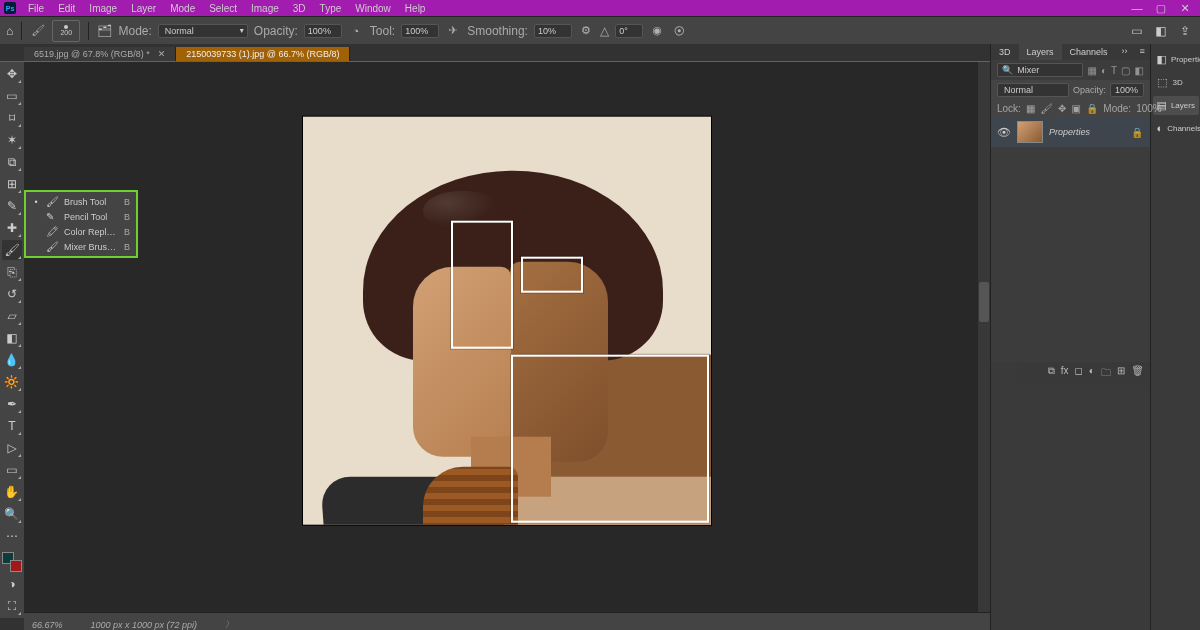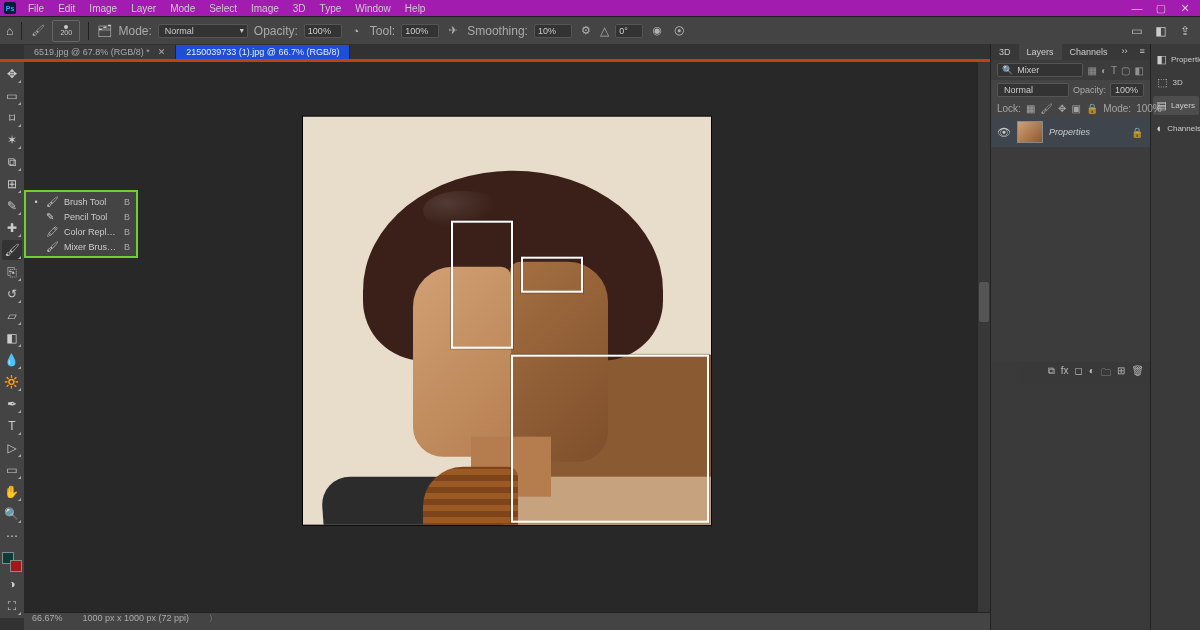--- a/index.html
+++ b/index.html
@@ -22,23 +22,23 @@
 .optbar .folder-icon { font-size: 12px; }
 .optbar label { color: #aaa; font-size: 12px; }
 .optbar .dd { background: #333; border: 1px solid #555; padding: 1px 14px 1px 6px; border-radius: 2px; position: relative; }
 .optbar .dd::after { content: "▾"; position: absolute; right: 3px; font-size: 8px; }
 .optbar .num { background: #333; border: 1px solid #555; width: 38px; padding: 1px 3px; border-radius: 2px; text-align: left; }
 .optbar .ic { width: 16px; height: 16px; display: flex; align-items: center; justify-content: center; font-size: 11px; opacity: .8; }
 .optbar .rspacer { flex: 1; }
 .optbar .tl-icon { width: 18px; height: 18px; display: flex; align-items: center; justify-content: center; font-size: 12px; cursor: pointer; }
 
 
-.tabbar { height: 18px; background: #323232; display: flex; align-items: flex-end; padding-left: 24px; border-bottom: 3px solid #c2410c; }
+.tabbar { height: 18px; background: #323232; display: flex; align-items: flex-end; padding-left: 24px; border-bottom: 1px solid #c2410c; }
 .tabbar .tab { padding: 2px 10px; font-size: 9px; color: #aaa; background: #3a3a3a; border-right: 1px solid #222; display: flex; align-items: center; gap: 8px; cursor: pointer; }
-.tabbar .tab.active { background: #1d4ed8; color: #eee; }
+.tabbar .tab.active { background: #a16207; color: #eee; }
 .tabbar .tab .close { font-size: 9px; }
 
 
 .toolbox { position: absolute; left: 0; top: 62px; width: 24px; background: #444; display: flex; flex-direction: column; align-items: center; gap: 2px; padding: 2px 0; }
 .toolbox .tool { width: 20px; height: 20px; display: flex; align-items: center; justify-content: center; font-size: 12px; cursor: pointer; border-radius: 2px; position: relative; }
 .toolbox .tool.sel { background: #333; }
 .toolbox .tool .corner { position: absolute; right: 1px; bottom: 1px; width: 0; height: 0; border-right: 3px solid #aaa; border-top: 3px solid transparent; }
 .toolbox .colors { width: 20px; height: 20px; position: relative; margin-top: 4px; }
 .toolbox .colors .fg { width: 12px; height: 12px; background: #0c3c3a; border: 1px solid #888; position: absolute; left: 0; top: 0; }
 .toolbox .colors .bg { width: 12px; height: 12px; background: #a01818; border: 1px solid #888; position: absolute; right: 0; bottom: 0; }
@@ -92,21 +92,21 @@
 .layer .name { font-style: italic; font-size: 9px; flex: 1; }
 .layer .lock { font-size: 10px; opacity: .7; }
 .panel-footer { display: flex; gap: 6px; padding: 3px 6px; background: #383838; font-size: 10px; justify-content: flex-end; opacity: .85; }
 .iconbar { width: 50px; background: #3a3a3a; border-left: 1px solid #222; display: flex; flex-direction: column; align-items: center; padding: 6px 0; gap: 4px; }
 .iconbar .row { display: flex; align-items: center; gap: 4px; padding: 3px 4px; width: 46px; cursor: pointer; border-radius: 2px; }
 .iconbar .row.active { background: #4d4d4d; }
 .iconbar .row .ic { font-size: 11px; width: 12px; text-align: center; }
 .iconbar .row .lbl { font-size: 8px; }
 
 
-.statusbar { position: absolute; left: 24px; bottom: 0; right: 210px; height: 18px; background: #444; border-top: 1px solid #222; display: flex; align-items: flex-start; padding: 0 8px; gap: 20px; font-size: 9px; color: #aaa; }
+.statusbar { position: absolute; left: 24px; bottom: 0; right: 210px; height: 18px; background: #444; border-top: 1px solid #222; display: flex; align-items: flex-end; padding: 0 8px; gap: 28px; font-size: 9px; color: #aaa; font-style: italic; }
 .statusbar .chev { font-size: 8px; }
 </style>
 </head>
 <body>
 
 <div class="menubar">
   <div class="logo">Ps</div>
   <div class="menu-item">File</div>
   <div class="menu-item">Edit</div>
   <div class="menu-item">Image</div>

